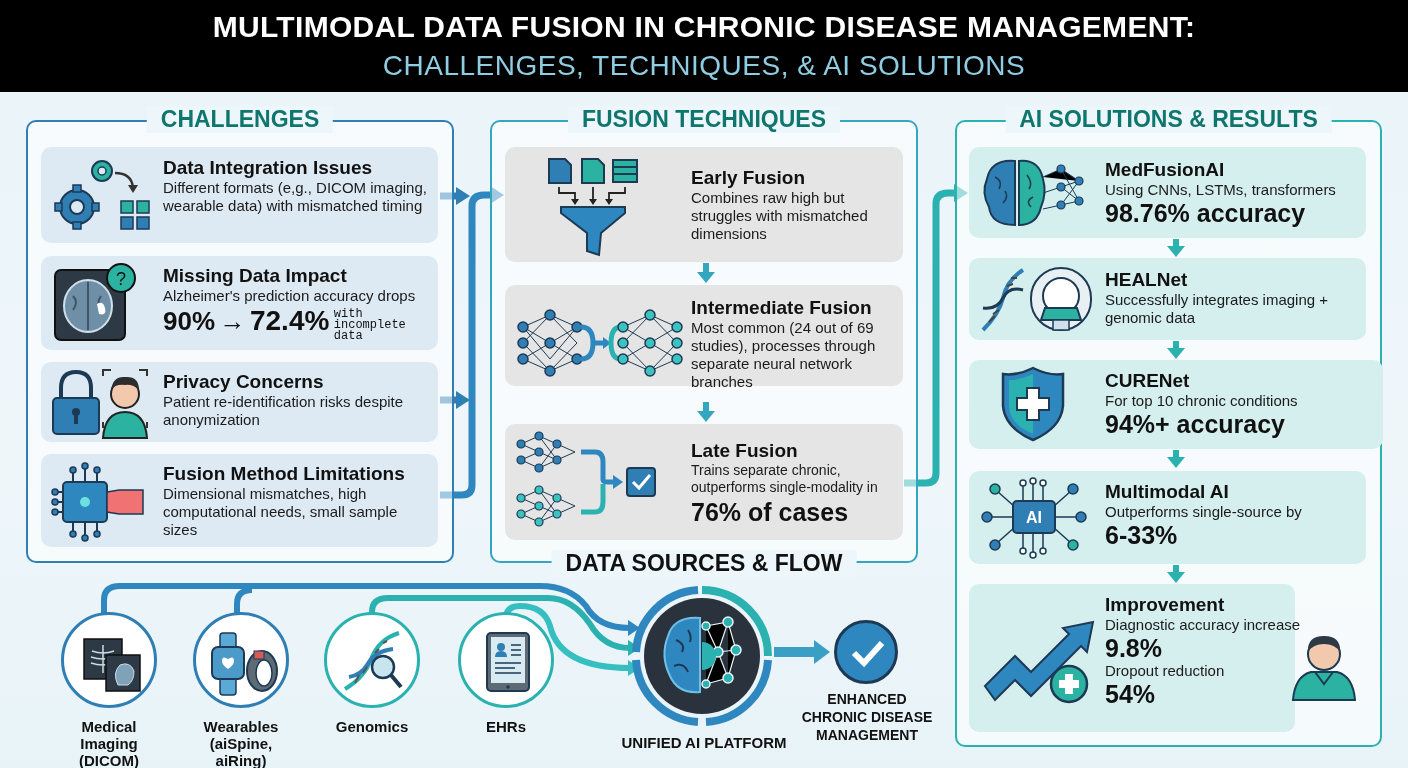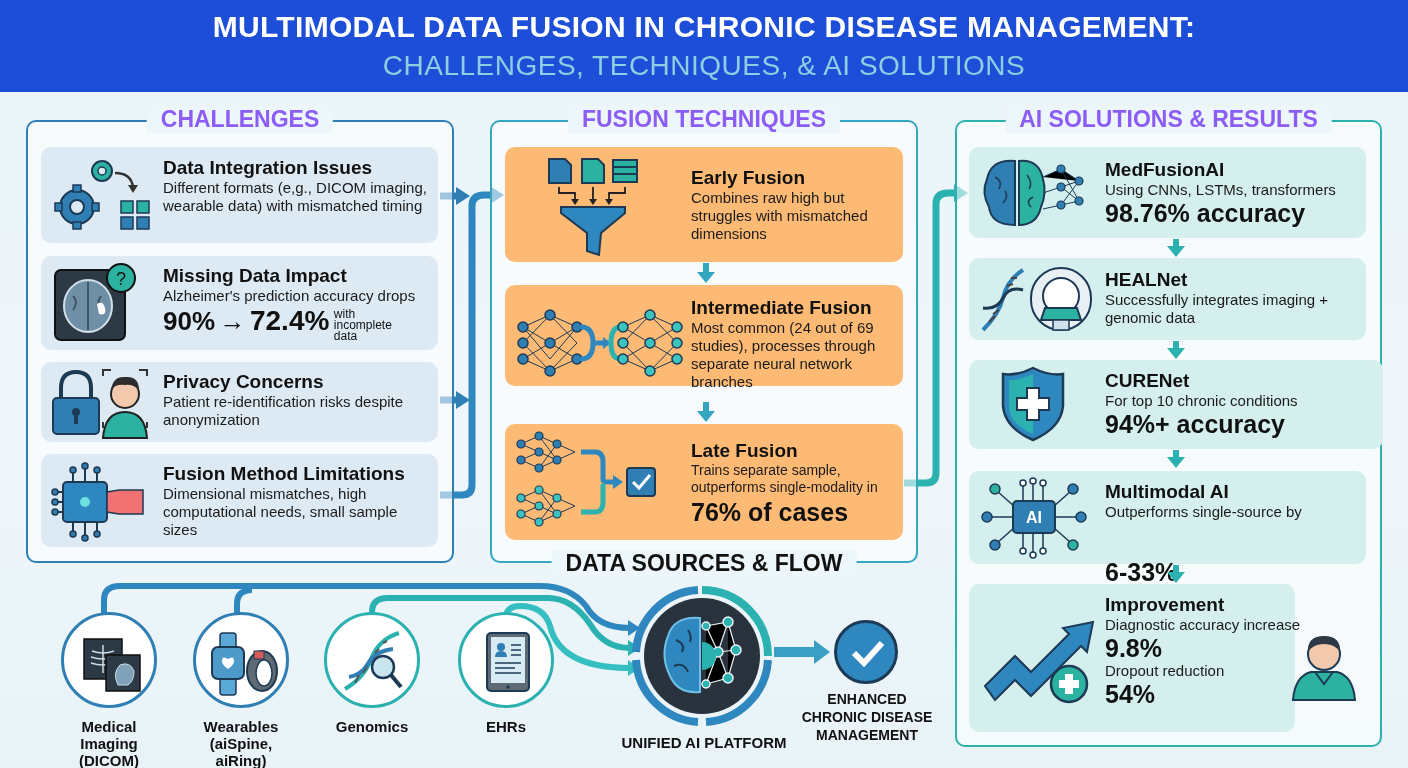--- a/index.html
+++ b/index.html
@@ -4,48 +4,48 @@
 <style>
   * { box-sizing: border-box; margin: 0; padding: 0; }
   html, body { width: 1408px; height: 768px; overflow: hidden; }
   body {
     font-family: "Liberation Sans", "DejaVu Sans", sans-serif;
     background: linear-gradient(180deg, #eaf4f9 0%, #eef6fa 60%, #e8f3f8 100%);
     position: relative; color: #111;
   }
   .header {
     position: absolute; left: 0; top: 0; width: 1408px; height: 92px;
-    background: #1d4ed8; text-align: center;
+    background: #000000; text-align: center;
   }
   .header .t1 { position: absolute; top: 10px; left: 0; width: 100%; color: #fff; font-weight: 700; font-size: 30px; letter-spacing: 0.3px; }
   .header .t2 { position: absolute; top: 50px; left: 0; width: 100%; color: #8fcde3; font-size: 28px; letter-spacing: 0.5px; }
 
   .panel { position: absolute; border: 2px solid; border-radius: 10px; background: rgba(255,255,255,0.55); }
   .panel-title {
     position: absolute; top: -16px; left: 50%; transform: translateX(-50%);
-    background: #edf6fa; padding: 0 14px; font-weight: 700; font-size: 23px; white-space: nowrap; color: #8b5cf6;
+    background: #edf6fa; padding: 0 14px; font-weight: 700; font-size: 23px; white-space: nowrap; color: #0f766e;
   }
   .p-chal { left: 26px; top: 120px; width: 428px; height: 443px; border-color: #2f7fb5; }
   .p-fus { left: 490px; top: 120px; width: 428px; height: 443px; border-color: #35a6c0; }
   .p-ai { left: 955px; top: 120px; width: 427px; height: 627px; border-color: #2bb2b0; }
   .p-fus .bottom-title {
     position: absolute; bottom: -16px; left: 50%; transform: translateX(-50%);
     background: #edf6fa; padding: 0 14px; font-weight: 700; font-size: 23px; white-space: nowrap;
   }
 
   .card { position: absolute; border-radius: 10px; }
   .c-chal { background: #dde9f3; }
-  .c-fus { background: #fdba74; }
+  .c-fus { background: #e5e5e5; }
   .c-ai { background: #d5eeee; }
   .card .icon { position: absolute; }
   .card .txt { position: absolute; }
   .card h3 { font-size: 19px; font-weight: 700; line-height: 22px; color: #111; }
   .card p { font-size: 15px; line-height: 18px; color: #1b1b1b; }
   .card .big { font-size: 24px; font-weight: 700; line-height: 28px; color: #111; }
-  .small-note { font-size: 12px; line-height: 11px; display: inline-block; vertical-align: middle; }
+  .small-note { font-size: 12px; line-height: 11px; display: inline-block; vertical-align: middle; font-family: Liberation Mono, monospace; }
 
   .arrow-down { position: absolute; width: 0; height: 0; border-left: 9px solid transparent; border-right: 9px solid transparent; }
   .arrow-stem { position: absolute; width: 6px; }
 
   .source { position: absolute; text-align: center; }
   .source .circ { width: 96px; height: 96px; border-radius: 50%; border: 3px solid; background: #fff; margin: 0 auto; position: relative; }
   .source .lbl { font-size: 15px; font-weight: 700; line-height: 17px; margin-top: 10px; color: #111; }
 
   svg { position: absolute; overflow: visible; }
 </style>
@@ -259,21 +259,21 @@
         <circle cx="40" cy="82" r="4"></circle>
     </g>
     <path d="M64 20 L78 20 Q86 20 86 30 L86 48 Q86 50 92 50 L98 50" stroke="#2f87c0" stroke-width="5" fill="none"></path>
     <path d="M64 80 L78 80 Q86 80 86 70 L86 52" stroke="#2bb2b0" stroke-width="5" fill="none"></path>
     <polygon points="96,43 106,50 96,57" fill="#2f87c0"></polygon>
     <rect x="110" y="36" width="28" height="28" rx="3" fill="#2f7fb5" stroke="#1d3a55" stroke-width="2"></rect>
     <path d="M116 50 L122 56 L133 43" stroke="#fff" stroke-width="3" fill="none"></path>
   </svg>
   <div class="txt" style="left:186px;top:16px;width:212px;">
     <h3>Late Fusion</h3>
-    <p style="font-size:14px;line-height:17px;">Trains separate sample, outperforms single-modality in</p>
+    <p style="font-size:14px;line-height:17px;">Trains separate chronic, outperforms single-modality in</p>
     <div class="big" style="font-size:25px;margin-top:2px;">76% of cases</div>
   </div>
 </div>
 
 <div class="panel p-ai">
   <div class="panel-title">AI SOLUTIONS &amp; RESULTS</div>
 </div>
 
 <div class="card c-ai" style="left:969px;top:147px;width:397px;height:91px;">
   <svg class="icon" style="left:12px;top:10px;width:110px;height:72px;">
@@ -354,21 +354,21 @@
       <circle cx="40" cy="74" r="3" fill="#fff"></circle>
         <circle cx="50" cy="78" r="3" fill="#fff"></circle>
         <circle cx="60" cy="74" r="3" fill="#fff"></circle>
     </g>
     <rect x="30" y="24" width="42" height="32" rx="4" fill="#2f7fb5" stroke="#1d3a55" stroke-width="2"></rect>
     <text x="51" y="46" font-size="16" font-weight="700" text-anchor="middle" fill="#fff" font-family="Liberation Sans, sans-serif">AI</text>
   </svg>
   <div class="txt" style="left:136px;top:10px;width:260px;">
     <h3>Multimodal AI</h3>
     <p>Outperforms single-source by</p>
-    <div class="big" style="font-size:25px;margin-top:37px;">6-33%</div>
+    <div class="big" style="font-size:25px;">6-33%</div>
   </div>
 </div>
 
 <div class="arrow-stem" style="left:1173px;top:565px;height:8px;background:#2bb2b0;"></div>
 <div class="arrow-down" style="left:1167px;top:572px;border-top:11px solid #2bb2b0;"></div>
 
 <div class="card c-ai" style="left:969px;top:584px;width:326px;height:148px;">
   <svg class="icon" style="left:14px;top:20px;width:130px;height:110px;">
     <path d="M2 82 L32 52 L48 68 L86 30 L80 24 L110 18 L104 48 L98 42 L48 92 L32 76 L12 96 Z" fill="#2f87c0" stroke="#1d3a55" stroke-width="2"></path>
     <circle cx="86" cy="80" r="18" fill="#2bb2a0" stroke="#1d3a55" stroke-width="2.5"></circle>

